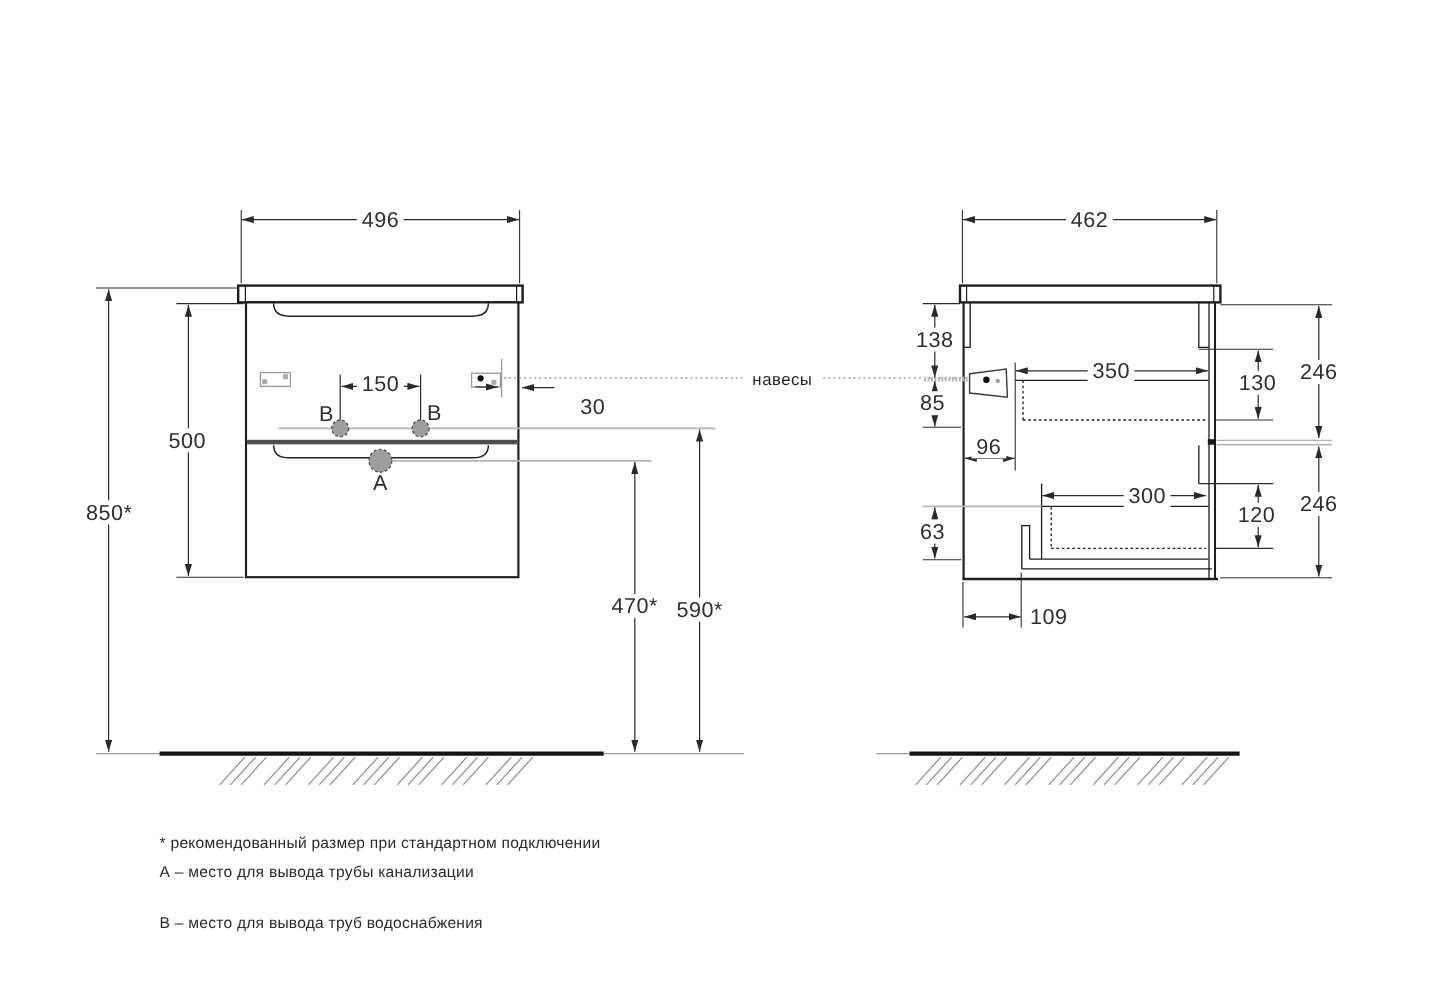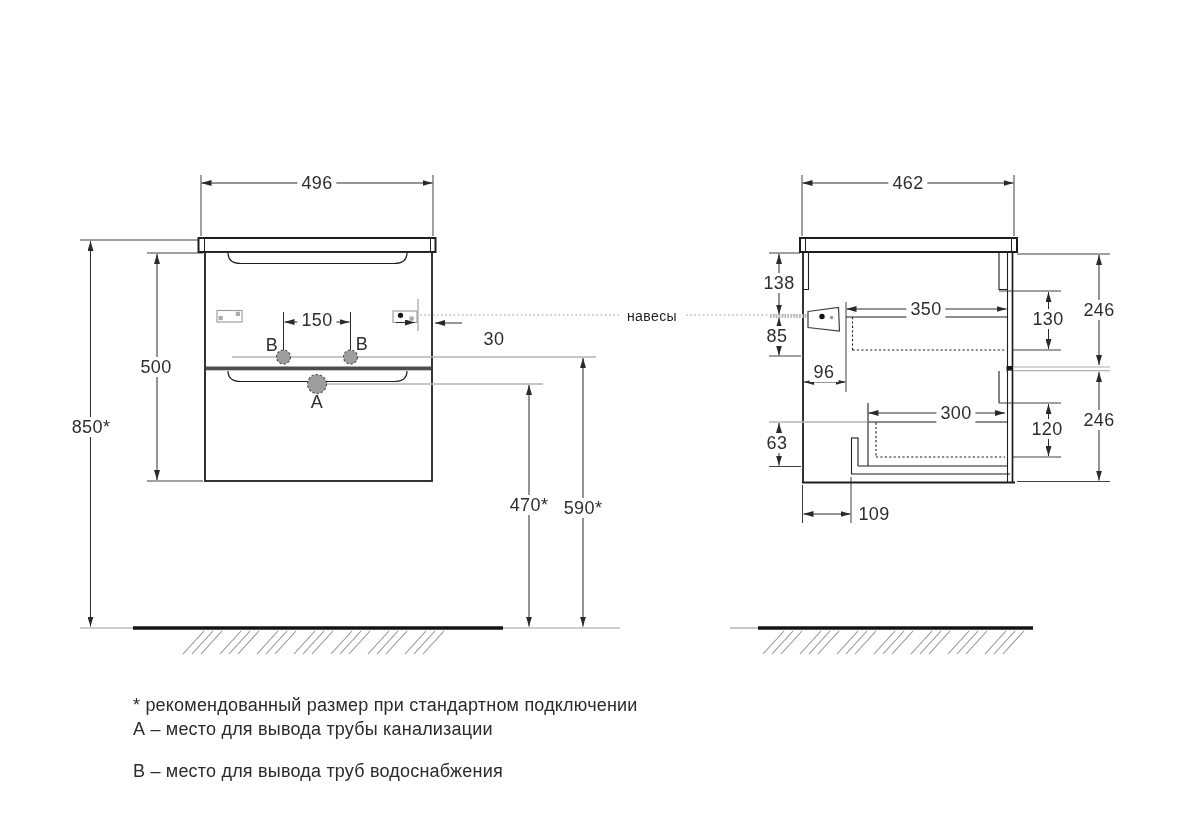--- a/index.html
+++ b/index.html
@@ -2,21 +2,21 @@
 <html><head>
 <meta charset="utf-8">
 <style>
   html,body{margin:0;padding:0;background:#fff;}
   #stage{position:relative;width:1200px;height:831px;background:#ffffff;overflow:hidden;
          font-family:"Liberation Sans","DejaVu Sans",sans-serif;}
   #draw{position:absolute;left:0;top:0;}
   .lbl{position:absolute;transform:translate(-50%,-50%);font-size:18px;color:#2e2e2e;
        letter-spacing:.4px;white-space:nowrap;line-height:1;}
   .mask{background:#ffffff;padding:1px 4px;}
-  .note{position:absolute;font-size:18px;color:#2b2b2b;letter-spacing:.2px;white-space:nowrap;line-height:1;}
+  .note{position:absolute;font-size:13px;color:#2b2b2b;letter-spacing:.2px;white-space:nowrap;line-height:1;}
   .callout{font-size:14px;color:#1f1f1f;background:#fff;padding:0 3px;}
 </style>
 </head>
 <body>
 
 <div id="stage">
 
 <svg id="draw" width="1200" height="831" viewBox="0 0 1200 831">
   <defs>
     <marker id="ar" viewBox="0 0 10 6" refX="10" refY="3" markerWidth="10" markerHeight="6" orient="auto-start-reverse" markerUnits="strokeWidth">

